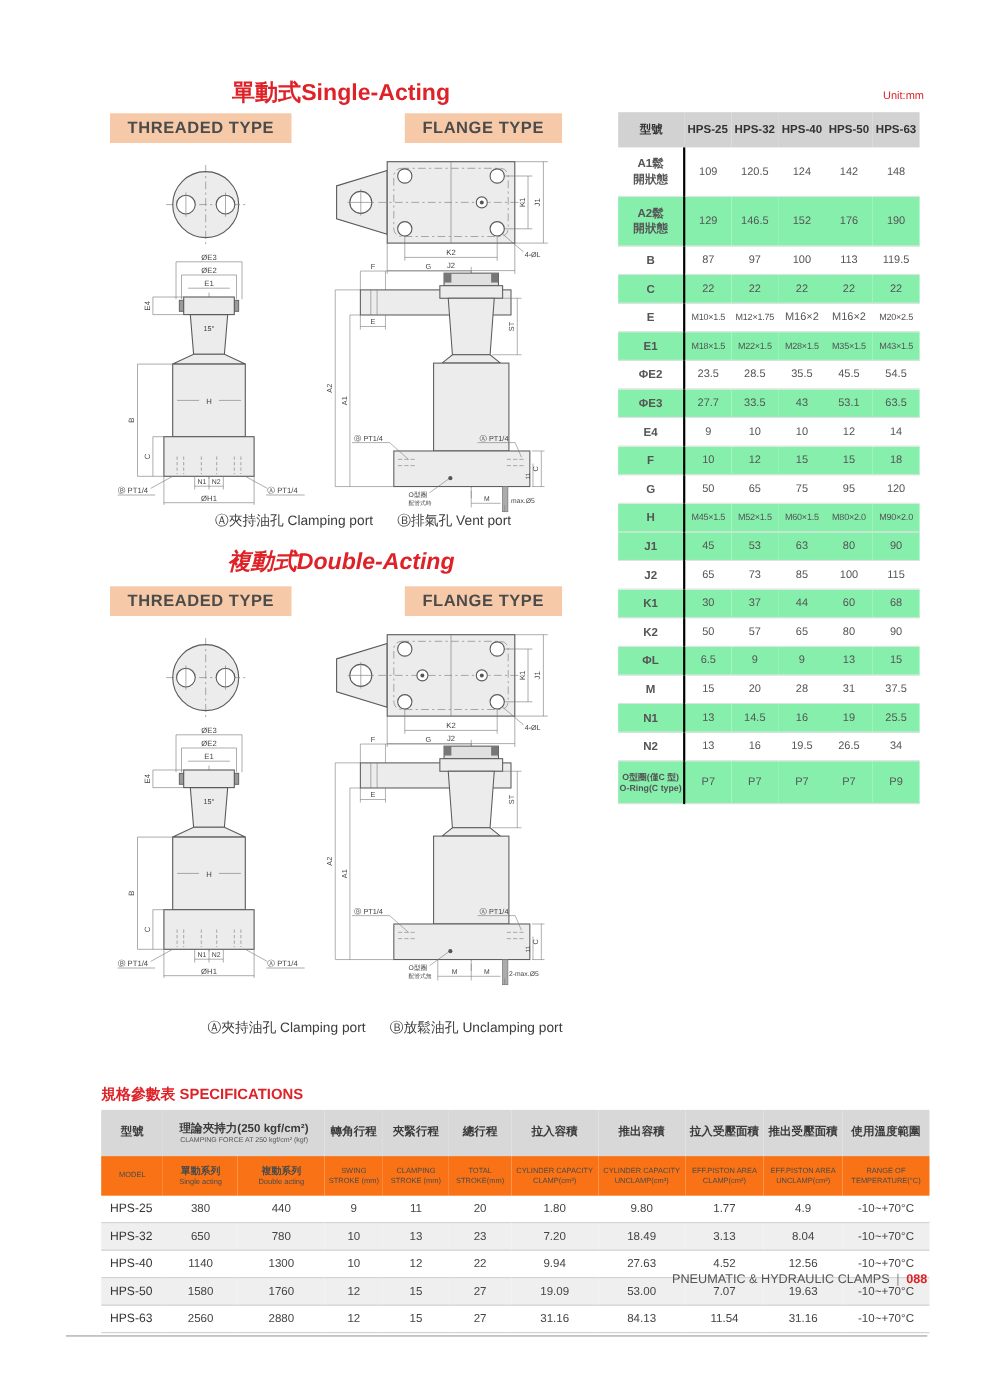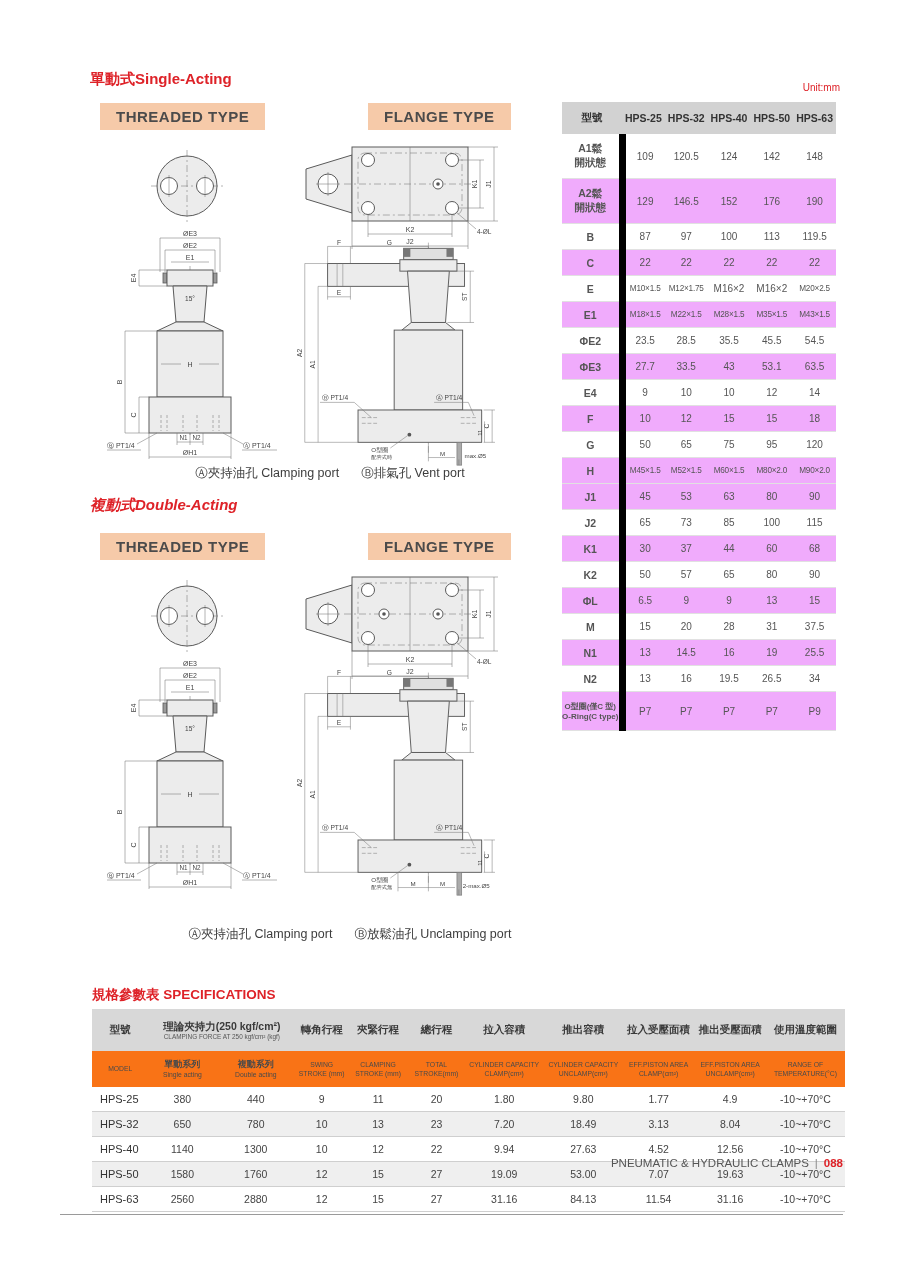--- a/index.html
+++ b/index.html
@@ -1,42 +1,42 @@
 <!DOCTYPE html>
 <html><head>
 <meta charset="utf-8">
 <style>
   html,body{margin:0;padding:0;background:#fff;}
   .page{position:relative;width:900px;height:1273px;background:#fff;overflow:hidden;
         font-family:"Liberation Sans",sans-serif;color:#444;}
   .abs{position:absolute;}
 
   
-  .red-title{color:#de2228;font-size:15px;font-weight:700;text-align:left;}
+  .red-title{color:#de2228;font-size:21px;font-weight:700;text-align:center;}
   .unit-label{color:#de2228;font-size:10px;text-align:right;}
 
   
   .type-header{background:#f6caa9;color:#4b4b4b;font-weight:700;font-size:15px;
                padding:5px 16px;letter-spacing:0.5px;}
 
   
   .ports-caption{font-size:12.5px;color:#3d3d3d;text-align:center;}
   .ports-caption .gap{display:inline-block;width:22px;}
 
   
   table{border-collapse:collapse;}
   .dim-table{width:274px;table-layout:fixed;font-size:10px;}
   .dim-table col.c0{width:60px;}
   .dim-table col.cv{width:42.8px;}
   .dim-table thead th{background:#d2d2d2;color:#333;font-size:10.5px;font-weight:700;
                       height:32px;padding:0;}
-  .dim-table tbody th{font-weight:700;color:#3a3a3a;font-size:10.5px;border-right:7px solid #000000;}
+  .dim-table tbody th{font-weight:700;color:#3a3a3a;font-size:10.5px;border-right:2px solid #000000;}
   .dim-table tbody th,.dim-table tbody td{height:25px;padding:0;text-align:center;
                       border-bottom:1px solid #e1e1e1;color:#555;}
-  .dim-table tr.alt{background:#f0abfc;}
+  .dim-table tr.alt{background:#86efac;}
   .dim-table tr.tall th,.dim-table tr.tall td{height:44px;}
   .dim-table tr.tall2 th,.dim-table tr.tall2 td{height:38px;}
   .dim-table td.sm{font-size:8.2px;letter-spacing:-0.2px;}
   .dim-table tr.slbl th{font-size:8px;font-weight:700;}
 
   
   .spec-title{color:#de2228;font-size:13.5px;font-weight:700;}
   .spec-table{width:753px;table-layout:fixed;}
   .spec-table thead tr.h1 th{background:#d8d8d8;height:42px;padding:0 1px;}
   .spec-table thead tr.h2 th{background:#f97316;height:36px;padding:0 1px;font-weight:400;}

